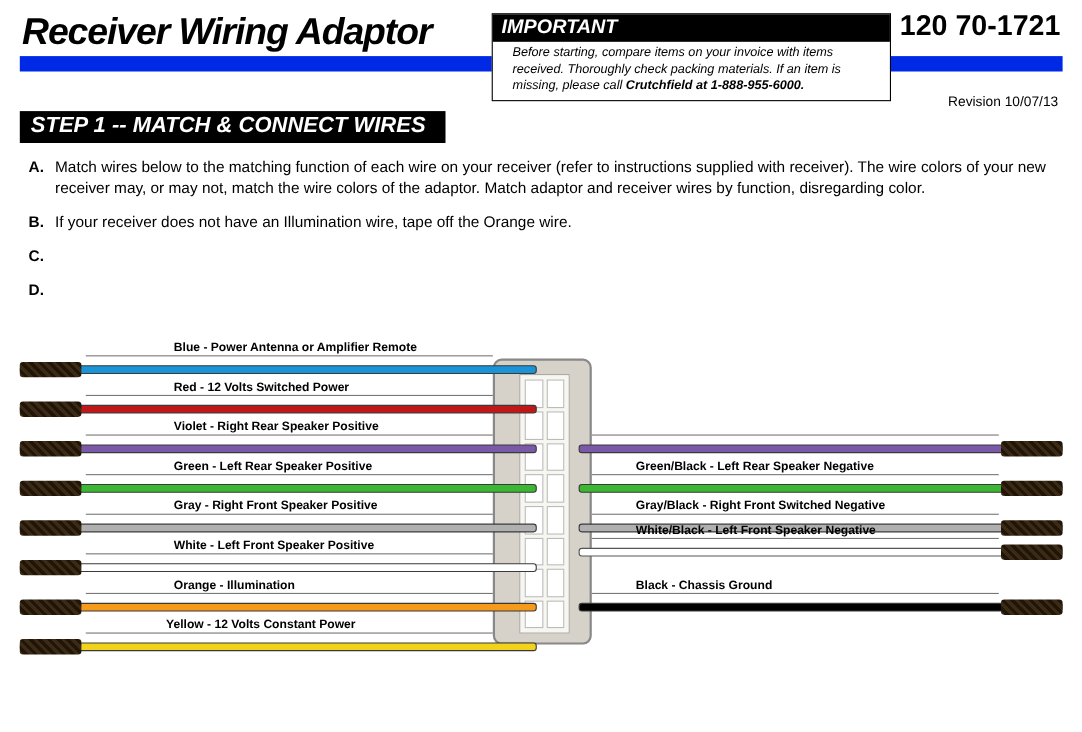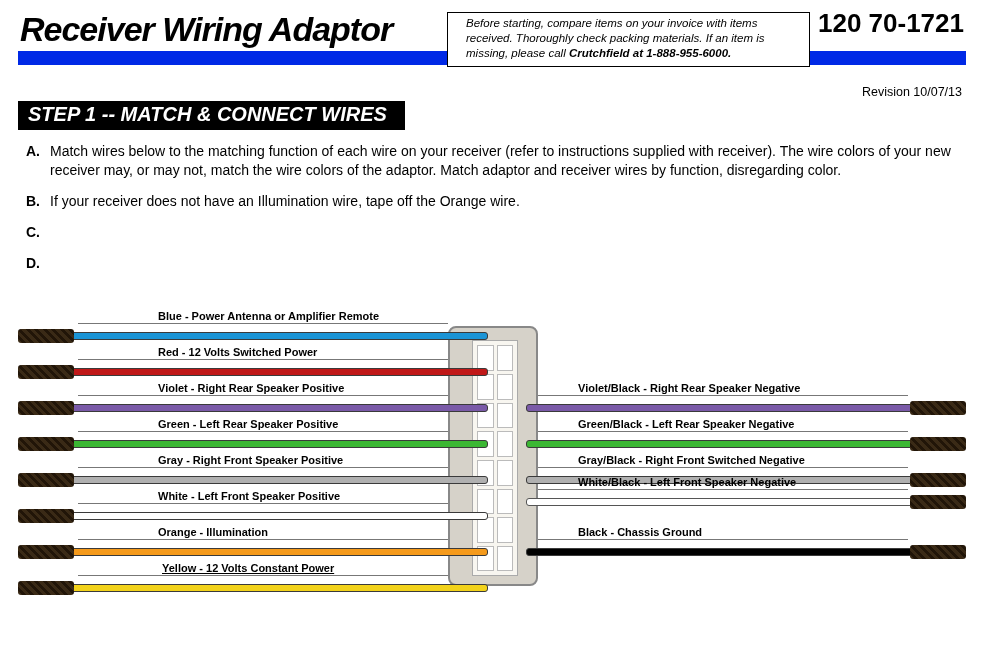--- a/index.html
+++ b/index.html
@@ -167,20 +167,21 @@
 <body>
 
 
 
 <div class="header">
   <div class="title">Receiver Wiring Adaptor</div>
   <div class="part-number">120 70-1721</div>
 </div>
 
 <div class="important-box">
+  <div class="important-header">IMPORTANT</div>
   <div class="important-body">
     <span>Before starting, compare items on your invoice with items received. Thoroughly check packing materials. If an item is missing, please call </span><b>Crutchfield at 1-888-955-6000.</b>
   </div>
 </div>
 
 <div class="blue-bar"></div>
 <div class="revision">Revision 10/07/13</div>
 
 <div class="step-header">STEP 1 -- MATCH &amp; CONNECT WIRES</div>
 
@@ -262,27 +263,26 @@
       </div>
       <div class="wire-row" style="top: 234px;">
         <div class="wire-left" style="width: 470px; background: rgb(245, 154, 27); top: 6px;"></div>
         <div class="tail tail-left" style="top: 3px;"></div>
         <div class="label" style="left: 140px;">Orange - Illumination</div>
         <div class="label-line" style="left: 60px; width: 370px;"></div>
       </div>
       <div class="wire-row" style="top: 270px;">
         <div class="wire-left" style="width: 470px; background: rgb(242, 210, 26); top: 6px;"></div>
         <div class="tail tail-left" style="top: 3px;"></div>
-        <div class="label" style="left: 144px; text-decoration: underline;">Yellow - 12 Volts Constant Power</div>
+        <div class="label" style="left: 133px;">Yellow - 12 Volts Constant Power</div>
         <div class="label-line" style="left: 60px; width: 370px;"></div>
       </div>
       <div class="wire-row" style="top: 90px;">
         <div class="wire-right" style="width: 440px; background: rgb(122, 90, 168); top: 6px;"></div>
         <div class="tail tail-right" style="top: 3px;"></div>
-        <div class="label" style="left: 560px;">Violet/Black - Right Rear Speaker Negative</div>
         <div class="label-line" style="left: 520px; width: 370px;"></div>
       </div>
       <div class="wire-row" style="top: 126px;">
         <div class="wire-right" style="width: 440px; background: rgb(59, 183, 51); top: 6px;"></div>
         <div class="tail tail-right" style="top: 3px;"></div>
         <div class="label" style="left: 560px;">Green/Black - Left Rear Speaker Negative</div>
         <div class="label-line" style="left: 520px; width: 370px;"></div>
       </div>
       <div class="wire-row" style="top: 162px;">
         <div class="wire-right" style="width: 440px; background: rgb(176, 176, 176); top: 6px;"></div>

